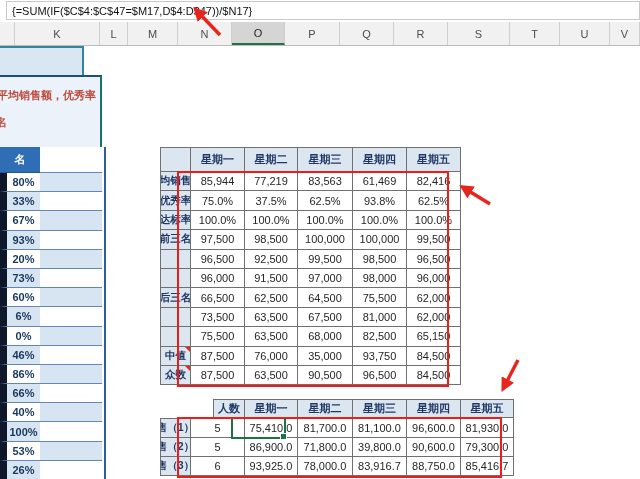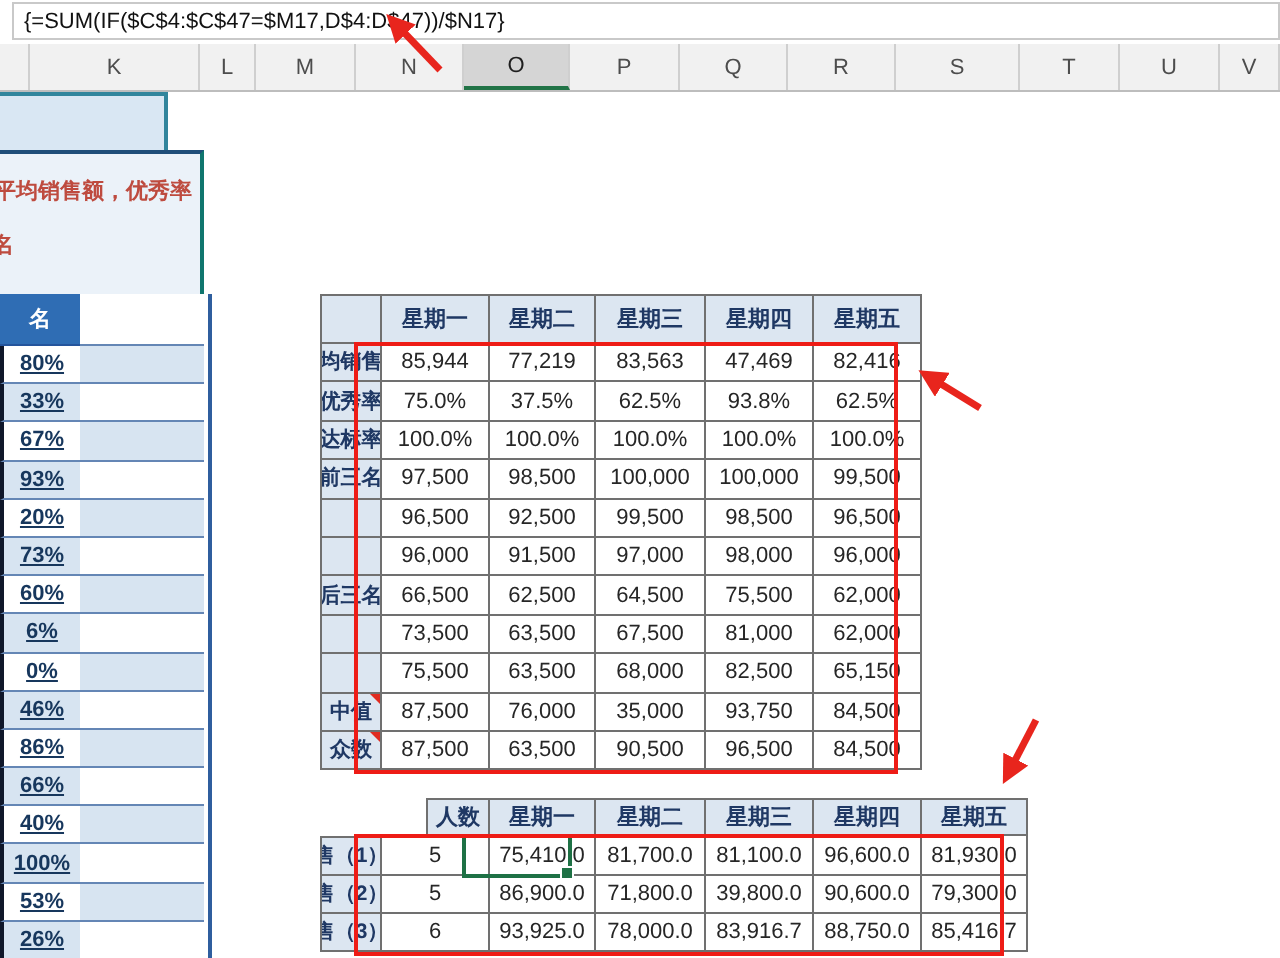--- a/index.html
+++ b/index.html
@@ -28,21 +28,21 @@
   .nl2p{left:-4px;top:38px;}
   
   #leftTable{position:absolute;left:0;top:101px;width:104px;display:grid;
              grid-template-columns:40px 62px;grid-template-rows:26px repeat(16,19.2px);
              border-right:2px solid #2F5E9E;box-sizing:content-box;background:#fff;}
   .lh{background:#2F6DB4;color:#fff;font-size:11px;font-weight:700;display:flex;align-items:center;
       justify-content:center;border-bottom:1px solid #24549C;box-sizing:border-box;}
   .lh.sep{border-left:1px solid #6E96C8;}
   .lc{display:flex;align-items:center;justify-content:center;font-size:11px;font-weight:600;
       color:#17375D;border-bottom:1px solid #6486B5;background:#fff;box-sizing:border-box;}
-  .lc.val{border-left:2px solid #0f172a;text-decoration:underline;}
+  .lc.val{border-left:7px solid #0f172a;}
   .lc.altrow{background:#D7E4F1;}
   
   .gtable{position:absolute;display:grid;background:#fff;padding-left:13px;}
   .c{box-sizing:border-box;display:flex;align-items:center;justify-content:center;font-size:11px;
      color:#262626;border-right:1px solid #707070;border-bottom:1px solid #707070;
      overflow:hidden;white-space:nowrap;}
   .c.t{border-top:1px solid #707070;}
   .c.l{border-left:1px solid #707070;margin-left:22px;}
   .c.hdr{background:#DCE6F1;color:#1F3864;font-weight:700;}
   .c.lbl{background:#DCE6F1;color:#1F3864;font-weight:700;position:relative;font-size:10.5px;}
@@ -130,21 +130,21 @@
         <div class="c hdr t l"></div>
         <div class="c hdr t">星期一</div>
         <div class="c hdr t">星期二</div>
         <div class="c hdr t">星期三</div>
         <div class="c hdr t">星期四</div>
         <div class="c hdr t">星期五</div>
         <div class="c lbl l">平均销售额</div>
         <div class="c">85,944</div>
         <div class="c">77,219</div>
         <div class="c">83,563</div>
-        <div class="c">47,469</div>
+        <div class="c">61,469</div>
         <div class="c">82,416</div>
         <div class="c lbl l">优秀率</div>
         <div class="c">75.0%</div>
         <div class="c">37.5%</div>
         <div class="c">62.5%</div>
         <div class="c">93.8%</div>
         <div class="c">62.5%</div>
         <div class="c lbl l">达标率</div>
         <div class="c">100.0%</div>
         <div class="c">100.0%</div>

